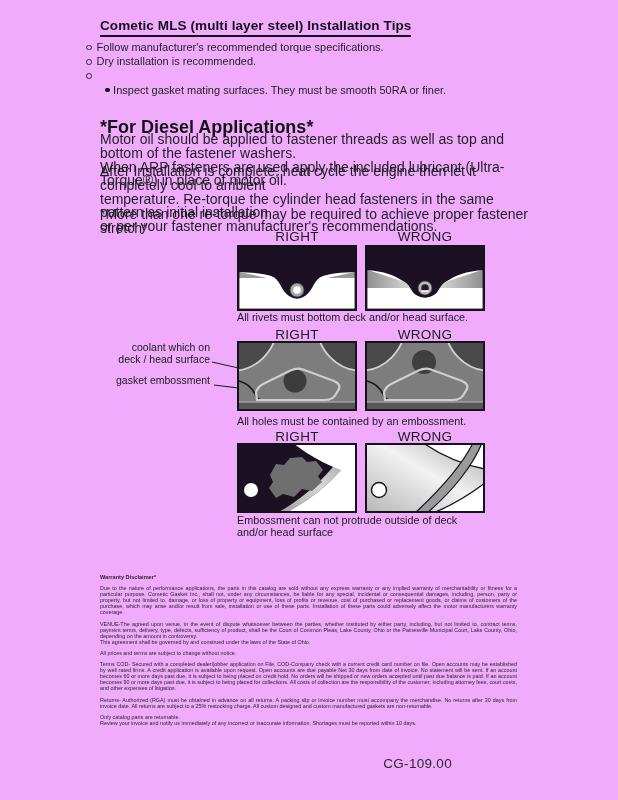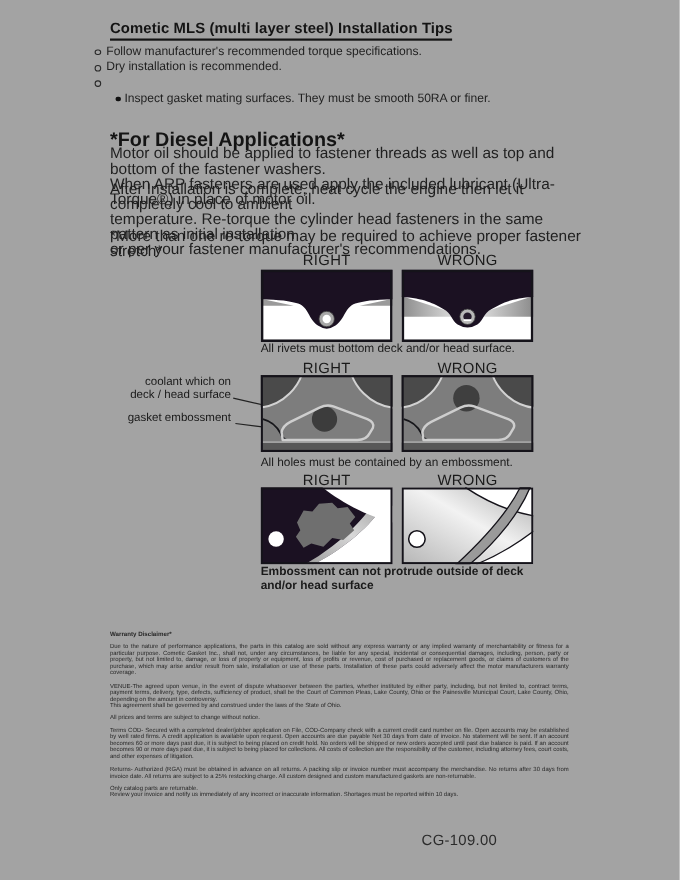--- a/index.html
+++ b/index.html
@@ -1,17 +1,17 @@
 <!DOCTYPE html>
 <html><head>
 <meta charset="utf-8">
 <style>
   html,body { margin:0; padding:0; background:#fff; }
   #page {
-    position:relative; width:618px; height:800px; background:#a3a3a3;
+    position:relative; width:618px; height:800px; background:#f0abfc;
     font-family:"Liberation Sans", sans-serif; color:#1f1f1f; overflow:hidden;
   }
   .abs { position:absolute; }
 
   .title {
     left:100px; top:18px; font-size:13.5px; font-weight:bold; color:#141414;
     border-bottom:2px solid #141414; padding-bottom:2px; letter-spacing:0.1px;
   }
 
   .bullets { left:86px; top:41px; width:470px; font-size:11px; }
@@ -192,21 +192,21 @@
       <path d="M68,70 H120 V40 C104,52 88,62 68,70 Z" fill="#ffffff"></path>
       <path d="M68,70 C88,62 104,52 120,40" fill="none" stroke="#15131a" stroke-width="1.3"></path>
       <path d="M58,0 H120 V26 C98,22 76,12 58,0 Z" fill="#ffffff"></path>
       <path d="M58,0 C76,12 98,22 120,26" fill="none" stroke="#15131a" stroke-width="1.3"></path>
       <path d="M50,70 C78,44 98,20 108,0 L117,0 C108,22 88,48 62,70 Z" fill="#9a9a9a" stroke="#15131a" stroke-width="1.2"></path>
       <circle cx="14" cy="47" r="7.5" fill="#ffffff" stroke="#15131a" stroke-width="1.4"></circle>
       <rect x="1" y="1" width="118" height="68" fill="none" stroke="#15131a" stroke-width="2"></rect>
     </svg>
   </div>
 
-  <div class="abs dg-caption" style="top:515px; width:260px;font-weight:bold;">Embossment can not protrude outside of deck
+  <div class="abs dg-caption" style="top:515px; width:260px;">Embossment can not protrude outside of deck
 and/or head surface</div>
 
   <div class="abs legal">
     <div class="legal-heading">Warranty Disclaimer*</div>
     <div class="legal-para">Due to the nature of performance applications, the parts in this catalog are sold without any express warranty or any implied warranty of merchantability or fitness for a particular purpose.  Cometic Gasket Inc., shall not, under any circumstances, be liable for any special, incidental or consequential damages, including, person, party or property, but not limited to, damage, or loss of property or equipment, loss of profits or revenue, cost of purchased or replacement goods, or claims of customers of the purchase, which may arise and/or result from sale, installation or use of these parts.  Installation of these parts could adversely affect the motor manufacturers warranty coverage.</div>
     <div class="legal-para">VENUE-The agreed upon venue, in the event of dispute whatsoever between the parties, whether instituted by either party, including, but not limited to, contract terms, payment terms, delivery, type, defects, sufficiency of product, shall be the Court of Common Pleas, Lake County, Ohio or the Painesville Municipal Court, Lake County, Ohio, depending on the amount in controversy.
 This agreement shall be governed by and construed under the laws of the State of Ohio.</div>
     <div class="legal-para">All prices and terms are subject to change without notice.</div>
     <div class="legal-para">Terms COD- Secured with a completed dealer/jobber application on File, COD-Company check with a current credit card number on file.  Open accounts may be established by well rated firms.  A credit application is available upon request.  Open accounts are due payable Net 30 days from date of invoice.  No statement will be sent.  If an account becomes 60 or more days past due, it is subject to being placed on credit hold.  No orders will be shipped or new orders accepted until past due balance is paid.  If an account becomes 90 or more days past due, it is subject to being placed for collections.  All costs of collection are the responsibility of the customer, including attorney fees, court costs, and other expenses of litigation.</div>
     <div class="legal-para">Returns- Authorized (RGA) must be obtained in advance on all returns.  A packing slip or invoice number must accompany the merchandise.  No returns after 30 days from invoice date.  All returns are subject to a 25% restocking charge.  All custom designed and custom manufactured gaskets are non-returnable.</div>

